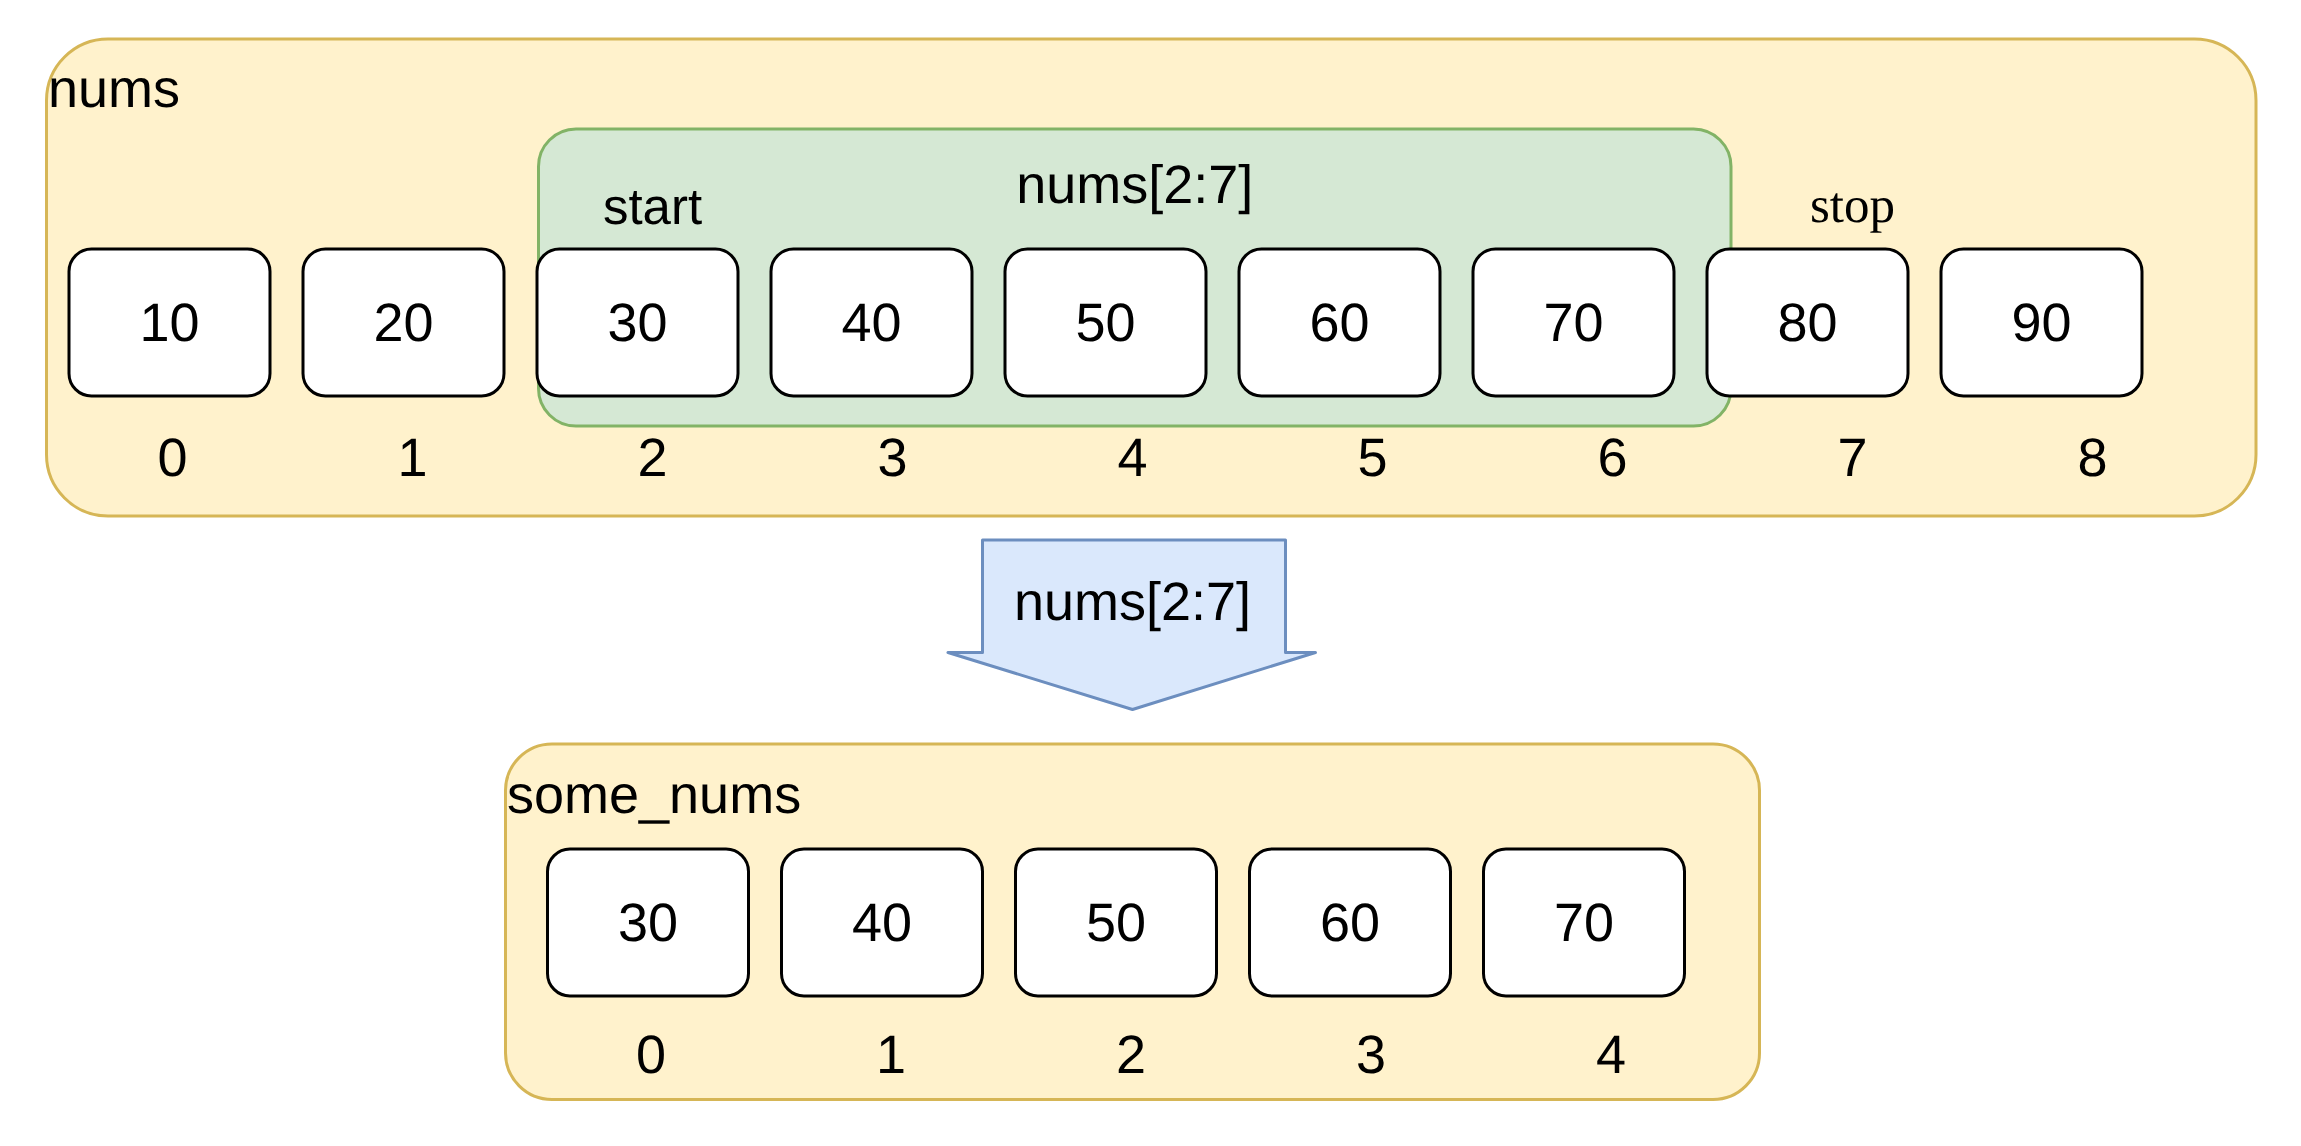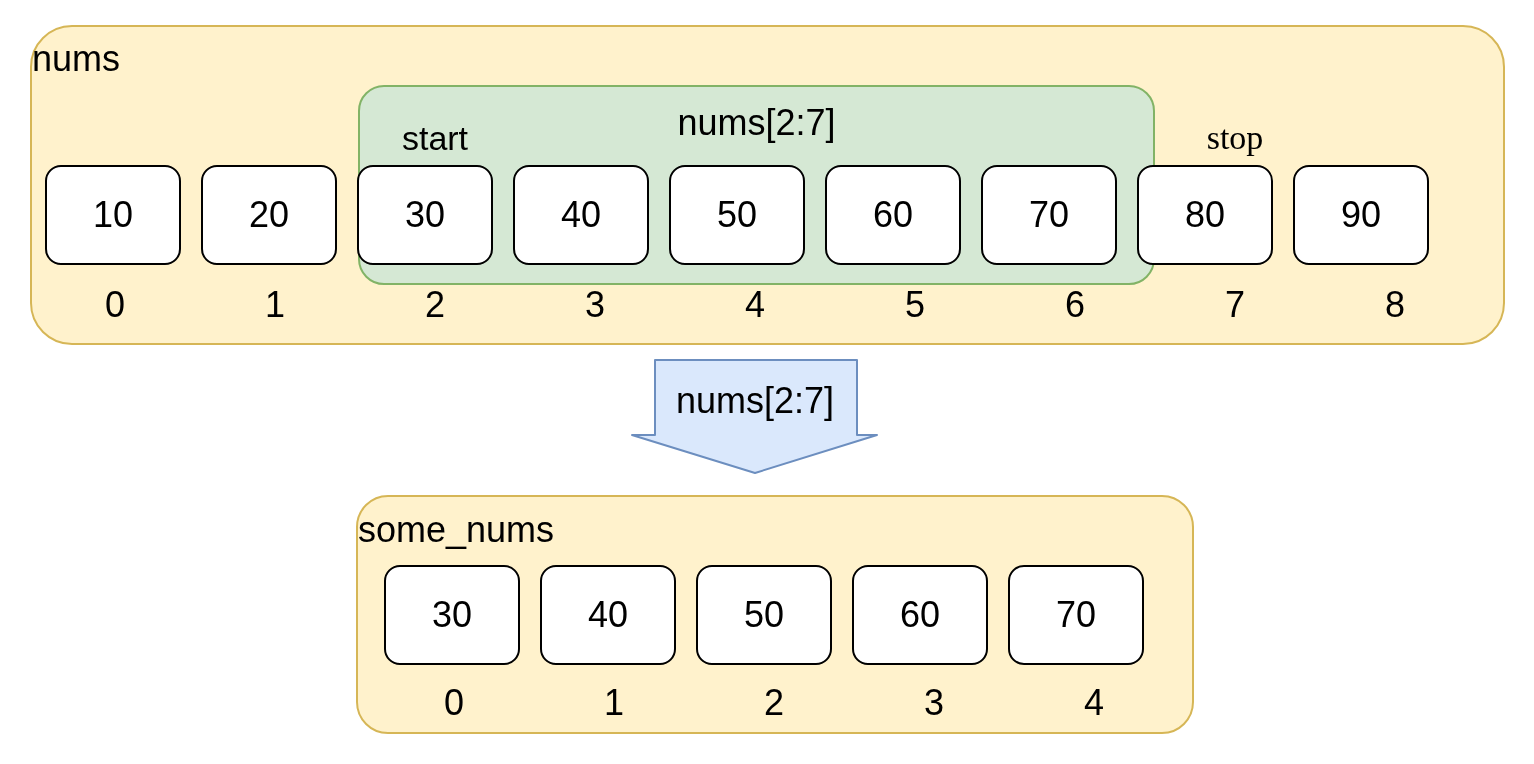--- a/index.html
+++ b/index.html
@@ -33,21 +33,21 @@
     position: absolute;
     background: var(--array-fill);
     border: 2px solid var(--array-stroke);
   }
   .array-container.top {
     left: 30px; top: 25px;
     width: 1475px; height: 320px;
     border-radius: 42px;
   }
   .array-container.bottom {
-    left: 356px; top: 495px;
+    left: 336px; top: 495px;
     width: 838px; height: 239px;
     border-radius: 32px;
   }
   .container-title {
     position: absolute;
     left: 0; width: 100%;
     text-align: left;
     font-size: 36px;
     line-height: 1;
     white-space: pre;

